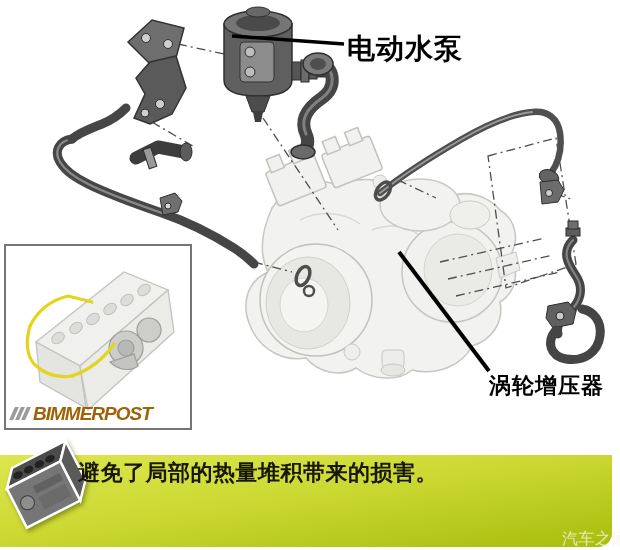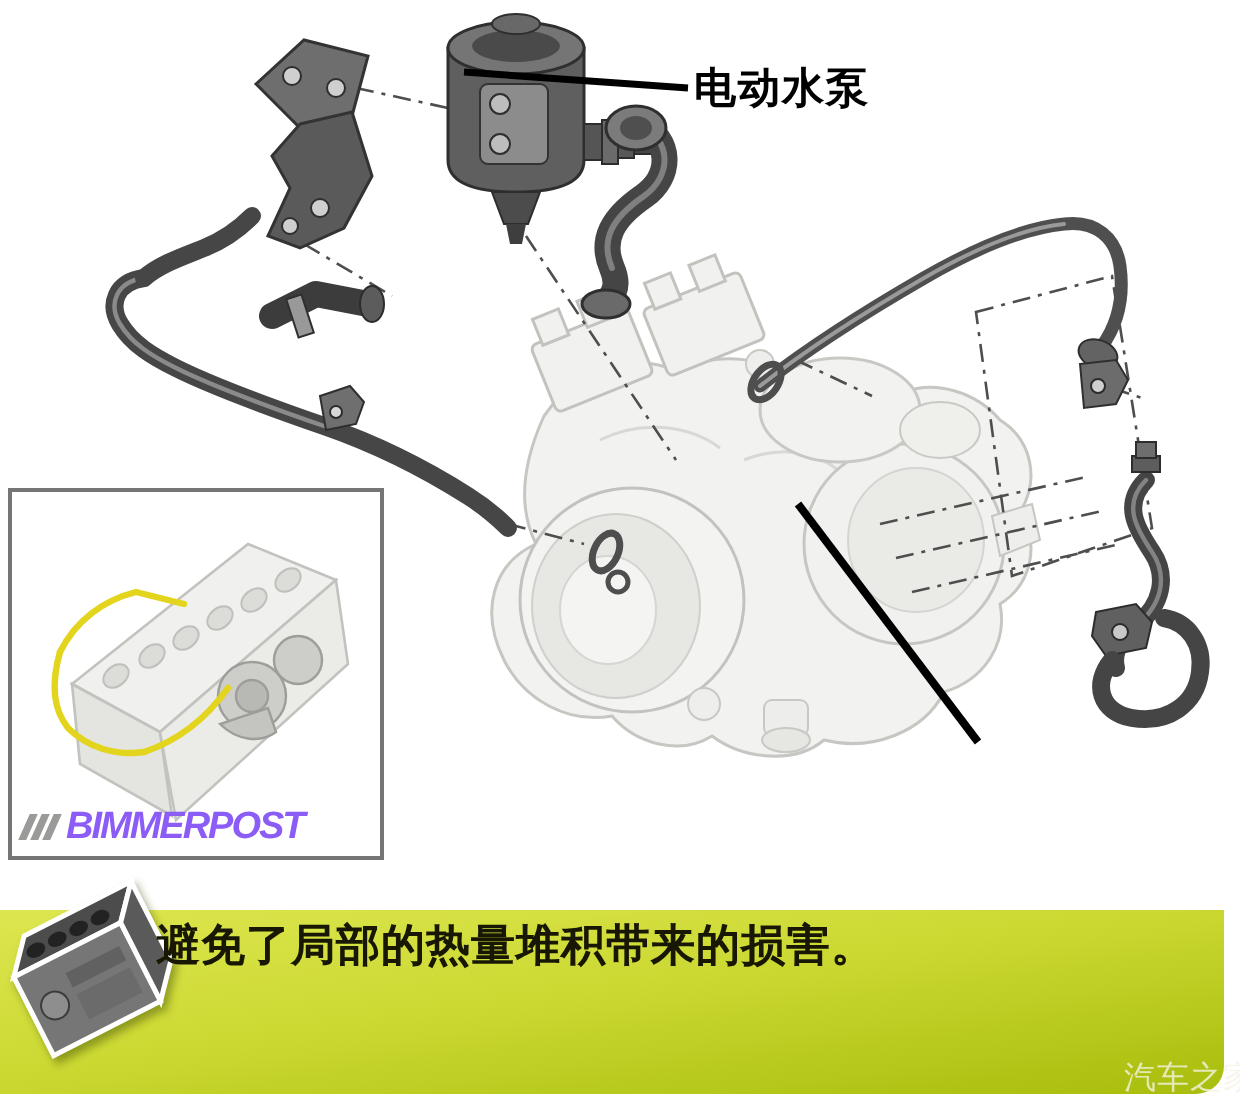--- a/index.html
+++ b/index.html
@@ -6,32 +6,32 @@
   .stage{
     position:relative;width:620px;height:550px;background:#fff;overflow:hidden;
     font-family:"Liberation Sans","DejaVu Sans",sans-serif;
   }
   svg{display:block;}
   .main-illustration{position:absolute;left:0;top:0;}
   .part-label{
     position:absolute;font-weight:bold;color:#000;white-space:nowrap;
     letter-spacing:1px;
   }
-  .pump-label{left:347px;top:30px;font-size:21px;}
+  .pump-label{left:347px;top:30px;font-size:28px;}
   .turbo-label{left:489px;top:371px;font-size:22px;}
   .inset{
     position:absolute;left:4px;top:244px;width:188px;height:186px;
     border:2px solid #757575;background:#fff;box-sizing:border-box;
   }
   .inset svg{position:absolute;left:0;top:0;}
   .bp{position:absolute;left:6px;bottom:5px;display:flex;align-items:center;}
   .bp-bars{display:inline-flex;margin-right:3px;}
   .bp-bars i{display:inline-block;width:4px;height:13px;background:#9a9a98;transform:skewX(-24deg);margin-right:2px;}
   .bp-text{
-    font-style:italic;font-weight:bold;font-size:19px;color:#8b5cf6;
+    font-style:italic;font-weight:bold;font-size:19px;color:#a16207;
     letter-spacing:-1px;line-height:1;
   }
   .caption{
     position:absolute;left:0;top:455px;width:612px;height:92px;
     background:linear-gradient(172deg,#dde64f 0%,#ccd933 45%,#a8bd0c 100%);
     border-radius:0 0 14px 0;
   }
   .caption-text{
     position:absolute;left:78px;top:459px;width:534px;
     font-size:22px;line-height:28px;font-weight:bold;color:#171703;
@@ -174,20 +174,21 @@
       <circle cx="309" cy="291" r="5" stroke-width="2.5"></circle>
     </g>
 
     <g stroke="#000">
       <line x1="232" y1="36" x2="344" y2="44" stroke-width="3.5"></line>
       <line x1="399" y1="252" x2="489" y2="371" stroke-width="4"></line>
     </g>
   </svg>
 
   <div class="part-label pump-label">电动水泵</div>
+  <div class="part-label turbo-label">涡轮增压器</div>
 
   <div class="inset">
     <svg width="184" height="182" viewBox="0 0 184 182">
       <g stroke="#c2c2be" stroke-width="1.3">
         <path d="M30,96 L118,26 L162,44 L74,120 Z" fill="#f0f0ee"></path>
         <path d="M30,96 L74,120 L80,162 L34,136 Z" fill="#e4e4e0"></path>
         <path d="M74,120 L162,44 L168,86 L82,164 Z" fill="#ebebe7"></path>
       </g>
       <g fill="#dcdcd8" stroke="#c0c0bc">
         <ellipse cx="52" cy="92" rx="7" ry="5" transform="rotate(-38 52 92)"></ellipse>

